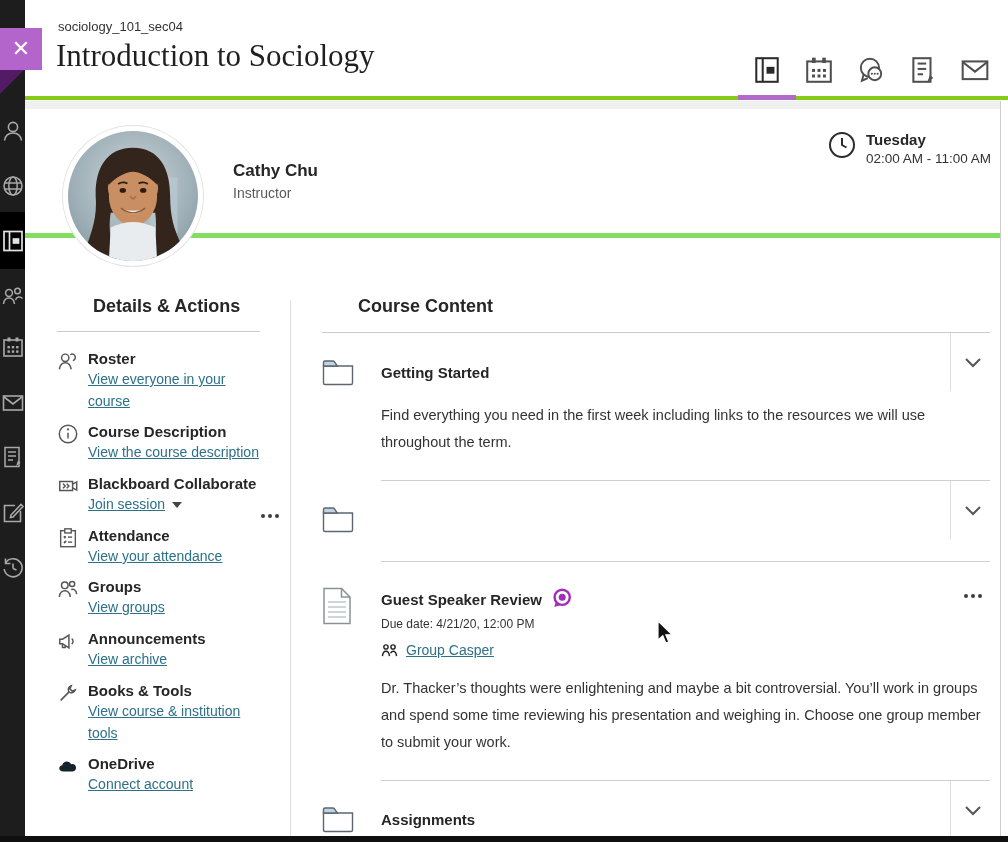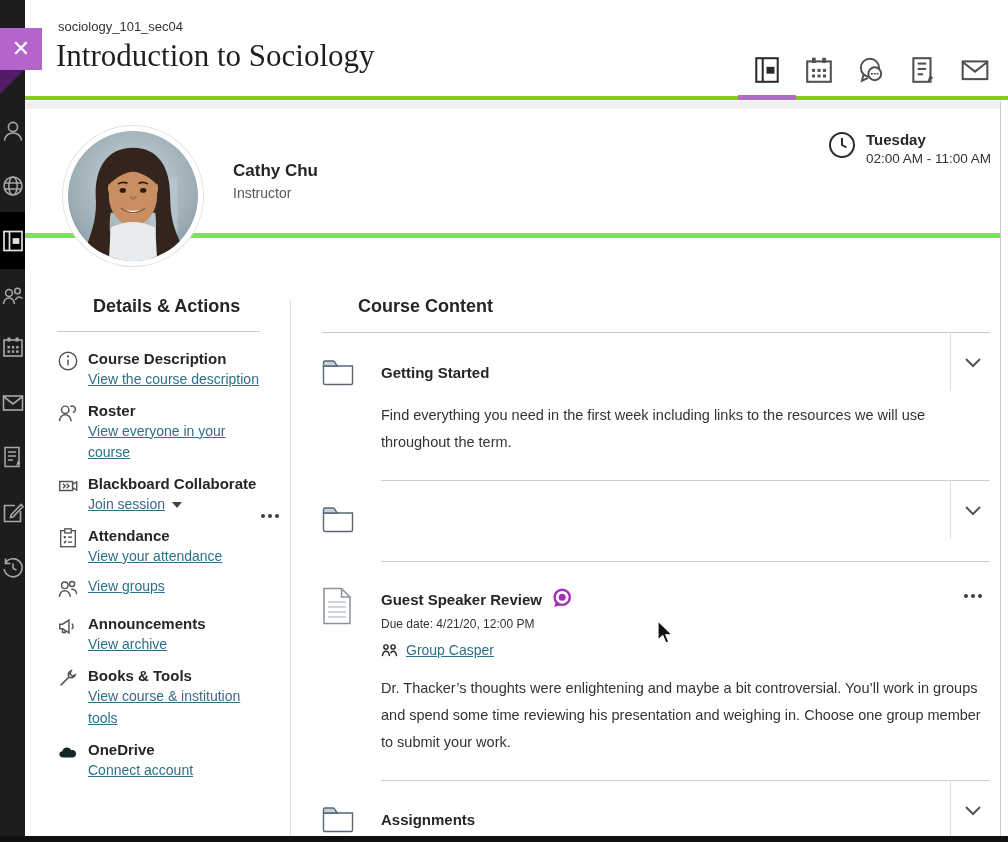--- a/index.html
+++ b/index.html
@@ -285,42 +285,42 @@
   </span>
 </div>
 
 <div class="details">
   <div class="panel-heading">Details &amp; Actions</div>
   <div class="hdiv"></div>
 
   <div class="ditem">
     <span class="ic">
       <svg viewBox="0 0 24 24" fill="none" stroke="currentColor" stroke-width="1.6">
+          <circle cx="9" cy="8.5" r="4"></circle>
+          <path d="M2.5 21 C3.5 15.5 6 13.8 9 13.8 C12 13.8 14.5 15.5 15.5 21"></path>
+          <path d="M14.5 5.2 C17 3.5 20 5 20 8 C20 10 18.8 11.2 17.3 11.6"></path>
+        </svg>
+    </span>
+    <span class="tx">
+      <div class="d-title">Roster</div>
+      <a class="tlink">View everyone in your course</a>
+    </span>
+  </div>
+
+  <div class="ditem">
+    <span class="ic">
+      <svg viewBox="0 0 24 24" fill="none" stroke="currentColor" stroke-width="1.6">
           <circle cx="12" cy="12" r="9.5"></circle>
           <line x1="12" y1="10.5" x2="12" y2="17"></line>
           <circle cx="12" cy="7" r="1.2" fill="currentColor" stroke="none"></circle>
         </svg>
     </span>
     <span class="tx">
       <div class="d-title">Course Description</div>
       <a class="tlink">View the course description</a>
-    </span>
-  </div>
-
-  <div class="ditem">
-    <span class="ic">
-      <svg viewBox="0 0 24 24" fill="none" stroke="currentColor" stroke-width="1.6">
-          <circle cx="9" cy="8.5" r="4"></circle>
-          <path d="M2.5 21 C3.5 15.5 6 13.8 9 13.8 C12 13.8 14.5 15.5 15.5 21"></path>
-          <path d="M14.5 5.2 C17 3.5 20 5 20 8 C20 10 18.8 11.2 17.3 11.6"></path>
-        </svg>
-    </span>
-    <span class="tx">
-      <div class="d-title">Roster</div>
-      <a class="tlink">View everyone in your course</a>
     </span>
   </div>
 
   <div class="ditem">
     <span class="ic">
       <svg viewBox="0 0 24 24" fill="none" stroke="currentColor" stroke-width="1.6">
           <path d="M3 7 H17 V17 H3 Z"></path>
           <path d="M17 10 L21.5 7.5 V16.5 L17 14"></path>
           <path d="M6.5 9.5 L9 12 L6.5 14.5"></path>
           <path d="M10.5 9.5 L13 12 L10.5 14.5"></path>
@@ -352,20 +352,21 @@
   <div class="ditem">
     <span class="ic">
       <svg viewBox="0 0 24 24" fill="none" stroke="currentColor" stroke-width="1.6">
           <circle cx="8.5" cy="8" r="3.6"></circle>
           <path d="M2.5 20.5 C3.3 15.5 5.8 14 8.5 14 C11.2 14 13.7 15.5 14.5 20.5"></path>
           <circle cx="16.5" cy="6.5" r="2.8"></circle>
           <path d="M15.5 12.5 C18.5 11.5 21 13.5 21.5 17.5"></path>
         </svg>
     </span>
     <span class="tx">
+      <div class="d-title">Groups</div>
       <a class="tlink">View groups</a>
     </span>
   </div>
 
   <div class="ditem">
     <span class="ic">
       <svg viewBox="0 0 24 24" fill="none" stroke="currentColor" stroke-width="1.6">
           <path d="M3 10 V15 H6 L13 19.5 V5.5 L6 10 Z"></path>
           <path d="M6 15 V19 H9 V16.8"></path>
           <path d="M16 9.5 C18 10.5 18 14 16 15.5"></path>

